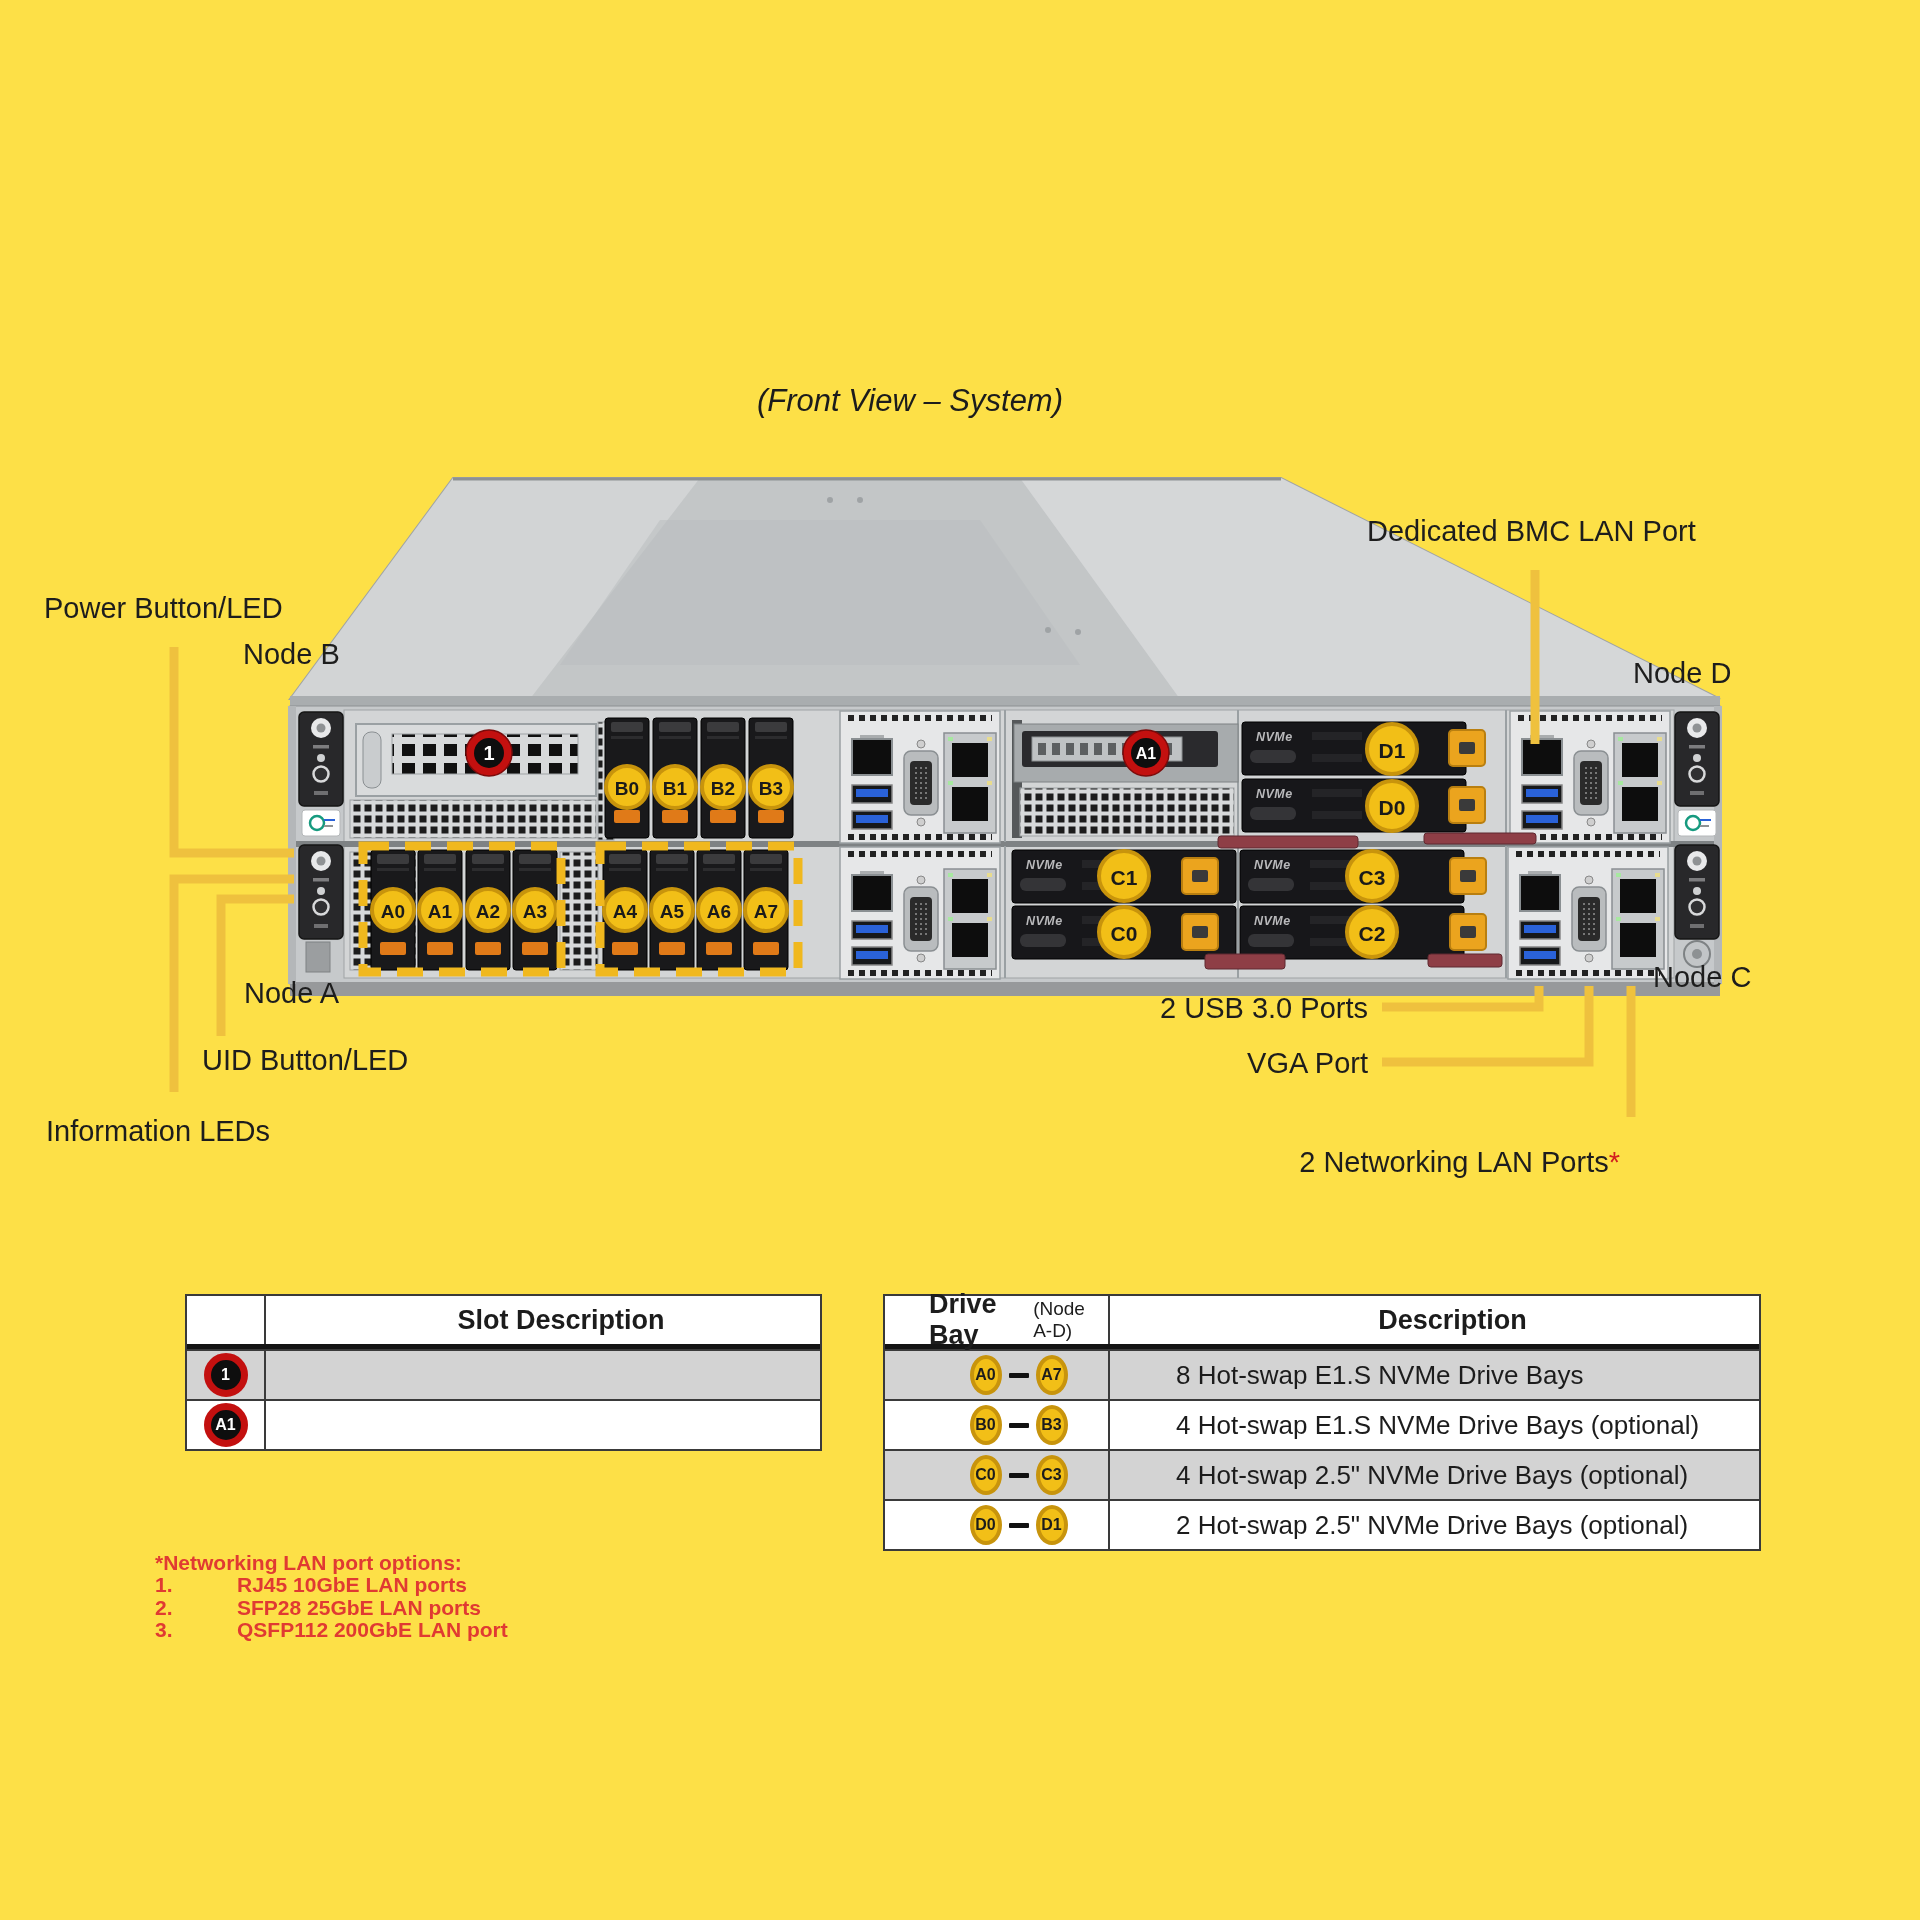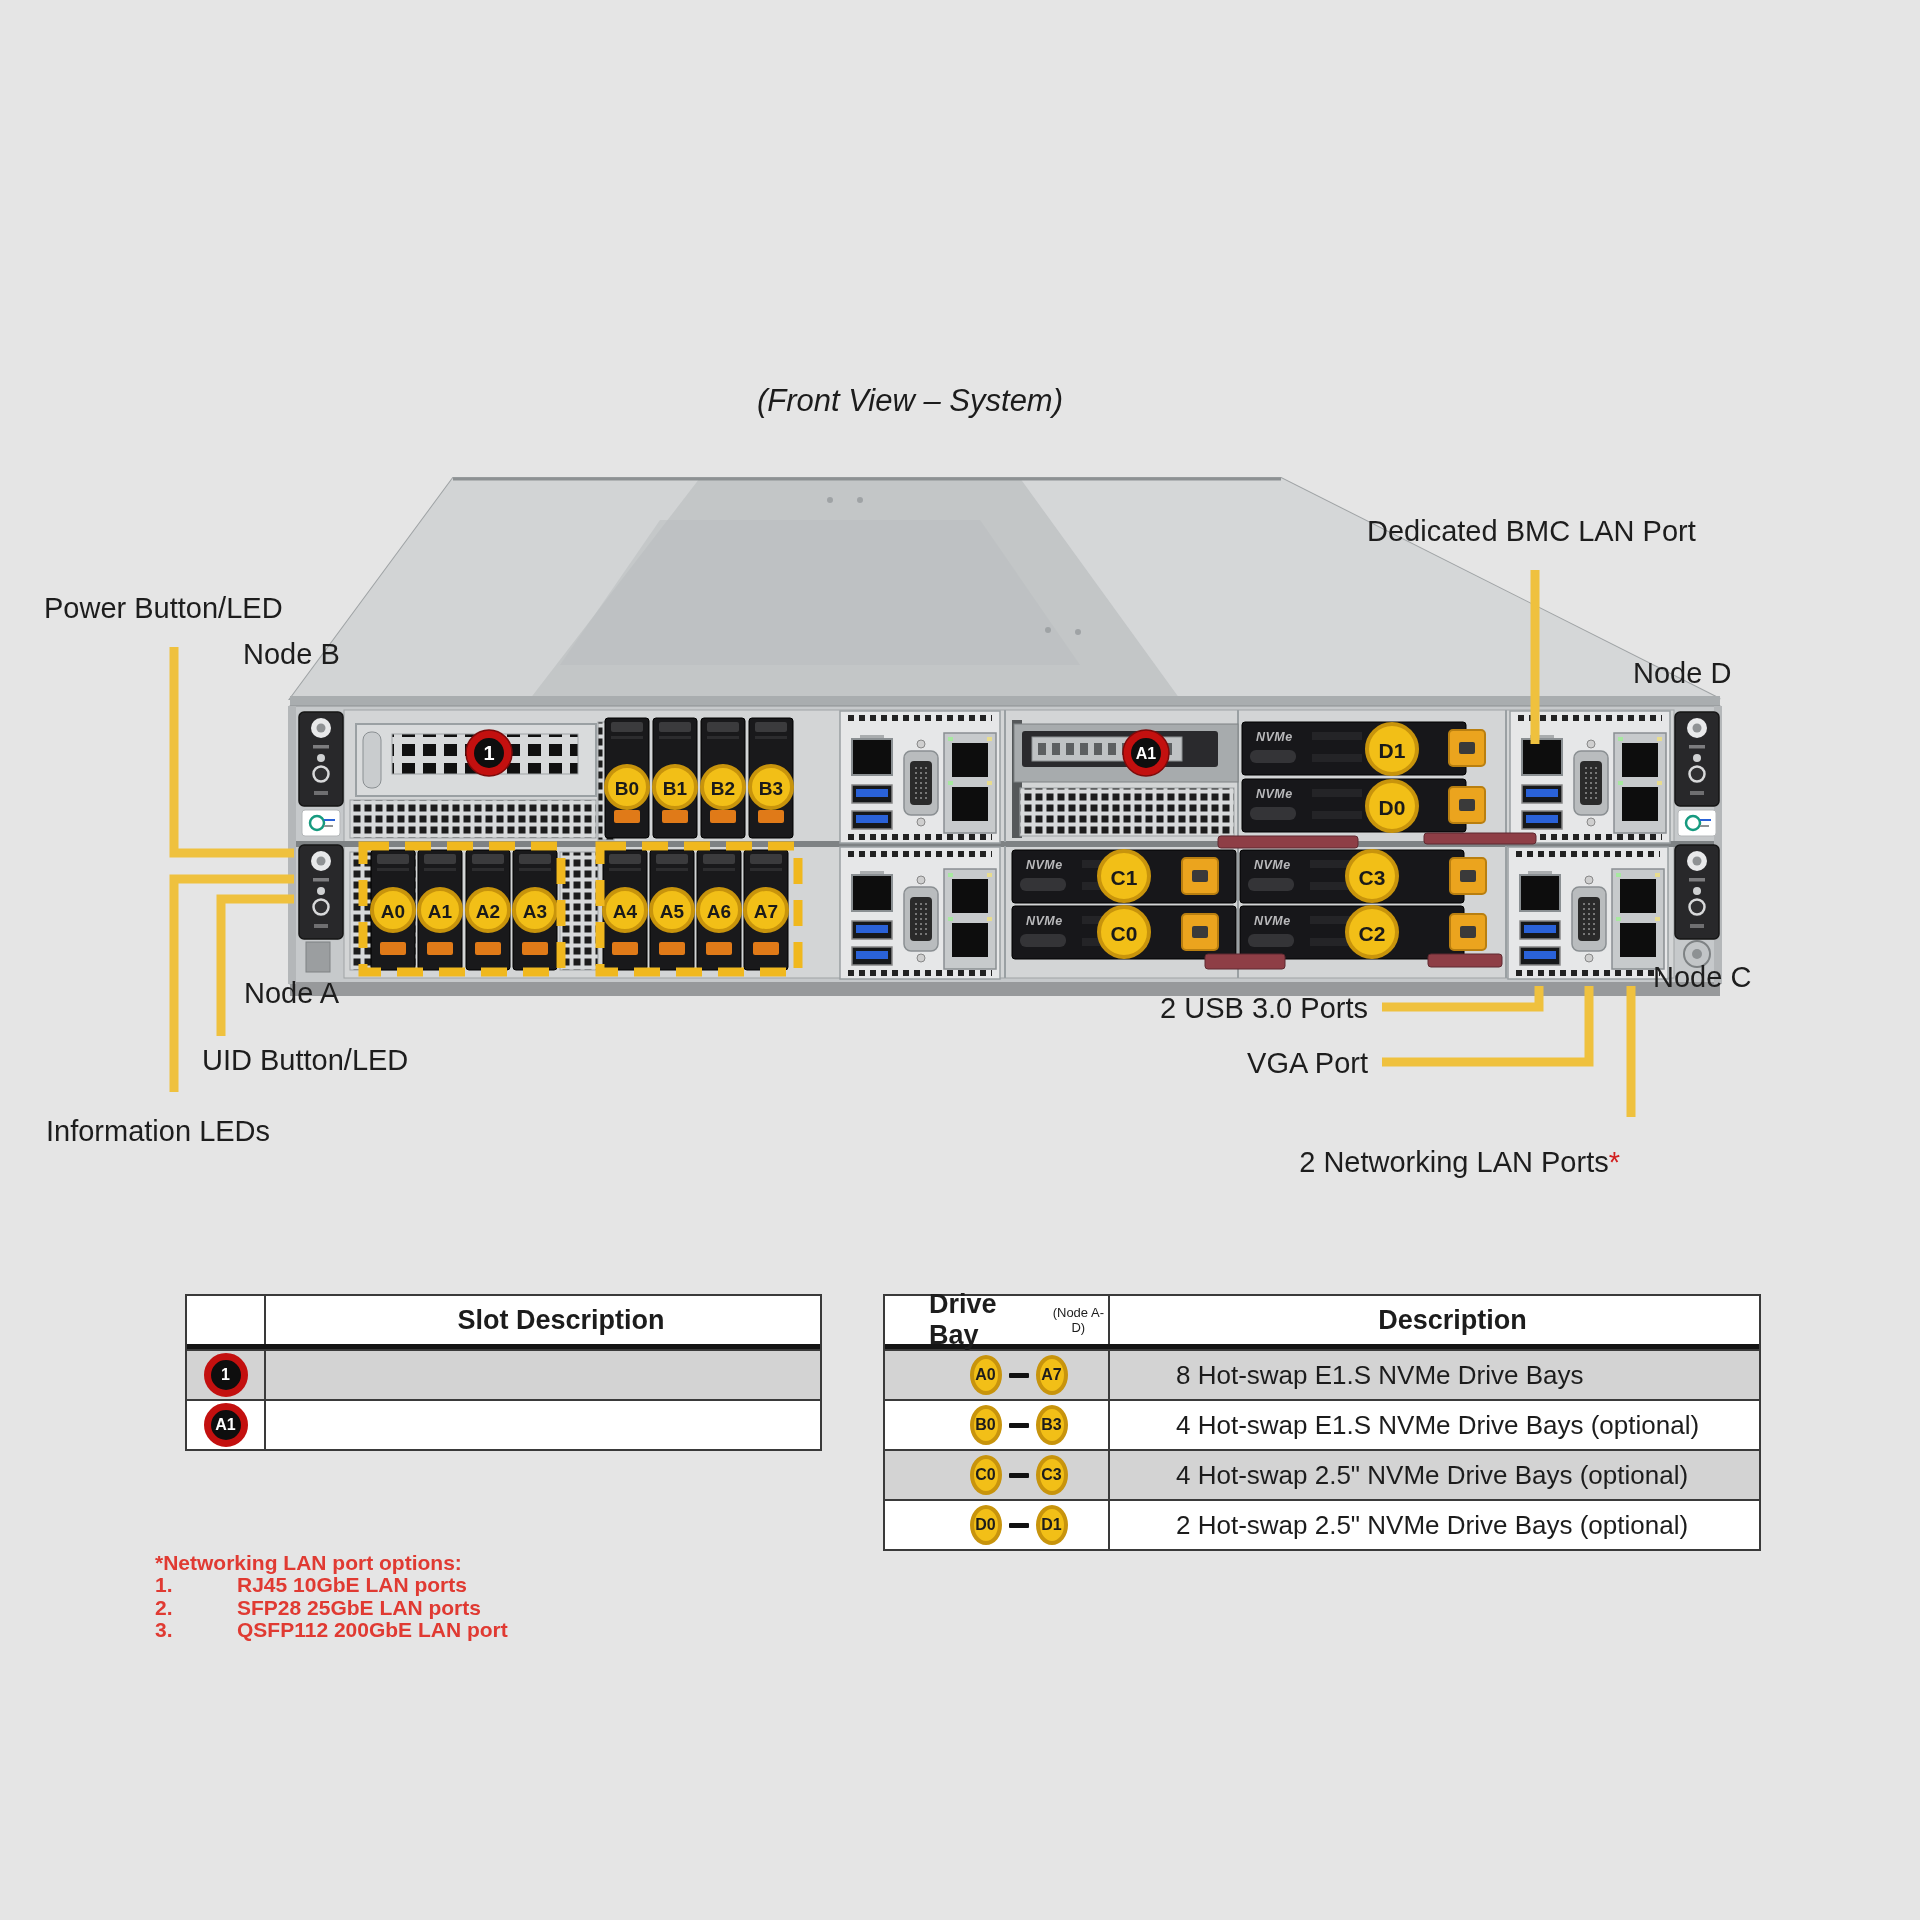--- a/index.html
+++ b/index.html
@@ -1,35 +1,35 @@
 <!DOCTYPE html>
 <html><head>
 <meta charset="utf-8">
 <style>
   html,body{margin:0;padding:0;background:#fff;}
-  .canvas{position:relative;width:1920px;height:1920px;background:#e5e5e5;
+  .canvas{position:relative;width:1920px;height:1920px;background:#fde047;
           font-family:"Liberation Sans",sans-serif;overflow:hidden;color:#1d1d1d;}
   .scene{position:absolute;left:0;top:0;z-index:1;}
   .lbl{position:absolute;z-index:3;font-size:29px;color:#1d1d1d;white-space:nowrap;}
   .lbl.right{text-align:right;}
   .title{position:absolute;left:630px;top:383px;width:560px;text-align:center;
          font-size:31px;font-style:italic;color:#1c1c1c;z-index:3;}
   .red-mark{color:#d21f1f;}
   
   .tbl{position:absolute;z-index:3;border:2px solid #3a3a3a;background:#fff;}
   .trow{display:flex;height:48px;border-top:2px solid #3a3a3a;align-items:stretch;}
   .trow.head{border-top:none;border-bottom:5px solid #141414;background:#fff;}
   .trow.shade{background:#d3d3d3;}
   .c1{display:flex;align-items:center;justify-content:center;border-right:2px solid #3a3a3a;}
   .slot-tbl .c1{width:77px;min-width:77px;}
   .drive-tbl .c1{width:179px;min-width:179px;padding-left:44px;}
   .c2{flex:1;display:flex;align-items:center;justify-content:center;font-size:27px;color:#1c1c1c;margin-left:36px;}
   .c2.left{justify-content:flex-start;padding-left:30px;font-size:26px;}
   .hdr-b{font-weight:bold;font-size:27px;}
-  .hdr-s{font-size:13px;margin-left:6px;text-align:center;}
+  .hdr-s{font-size:19px;margin-left:6px;}
   .badge-red{display:inline-block;width:30px;height:30px;border-radius:50%;
              background:#0e0e0e;border:7px solid #c3100f;color:#fff;font-weight:bold;
              font-size:16px;line-height:30px;text-align:center;}
   .badge-y{display:inline-block;width:24px;height:32px;border-radius:50%;
            background:#f2bf17;border:4px solid #c8940c;color:#1c1c1c;font-weight:bold;
            font-size:16px;line-height:32px;text-align:center;}
   .dash-join{display:inline-block;width:20px;height:5px;background:#111;margin:0 7px;border-radius:1px;}
   
   .footnote{position:absolute;left:155px;top:1552px;z-index:3;color:#e03a32;
             font-size:21px;font-weight:bold;line-height:22.4px;}

